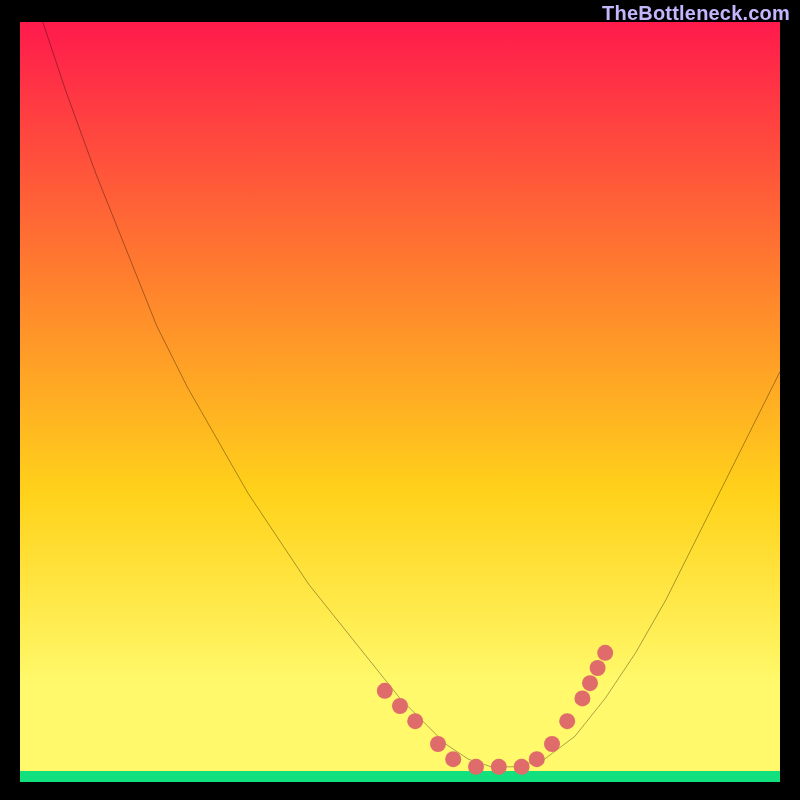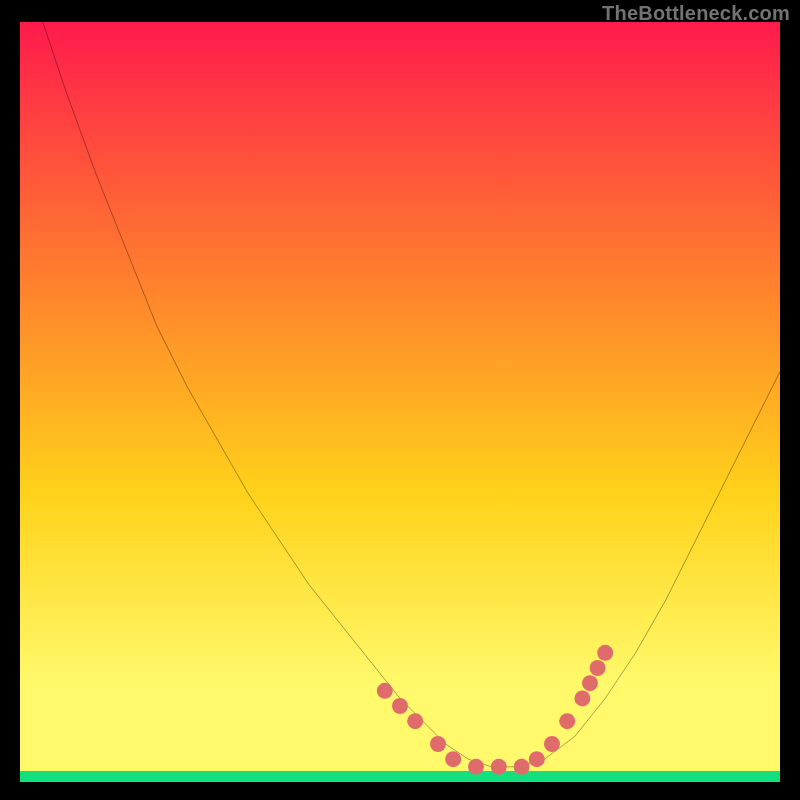--- a/index.html
+++ b/index.html
@@ -20,21 +20,21 @@
     position: absolute;
     left: 20px;
     top: 22px;
     width: 760px;
     height: 760px;
   }
   .credit {
     position: absolute;
     top: 2px;
     right: 10px;
-    color: #737373;
+    color: #c4b5fd;
     font-size: 20px;
     font-weight: 600;
     letter-spacing: 0.2px;
   }
 </style>
 </head>
 <body>
 
 <div class="frame">
   <div class="credit">TheBottleneck.com</div>

